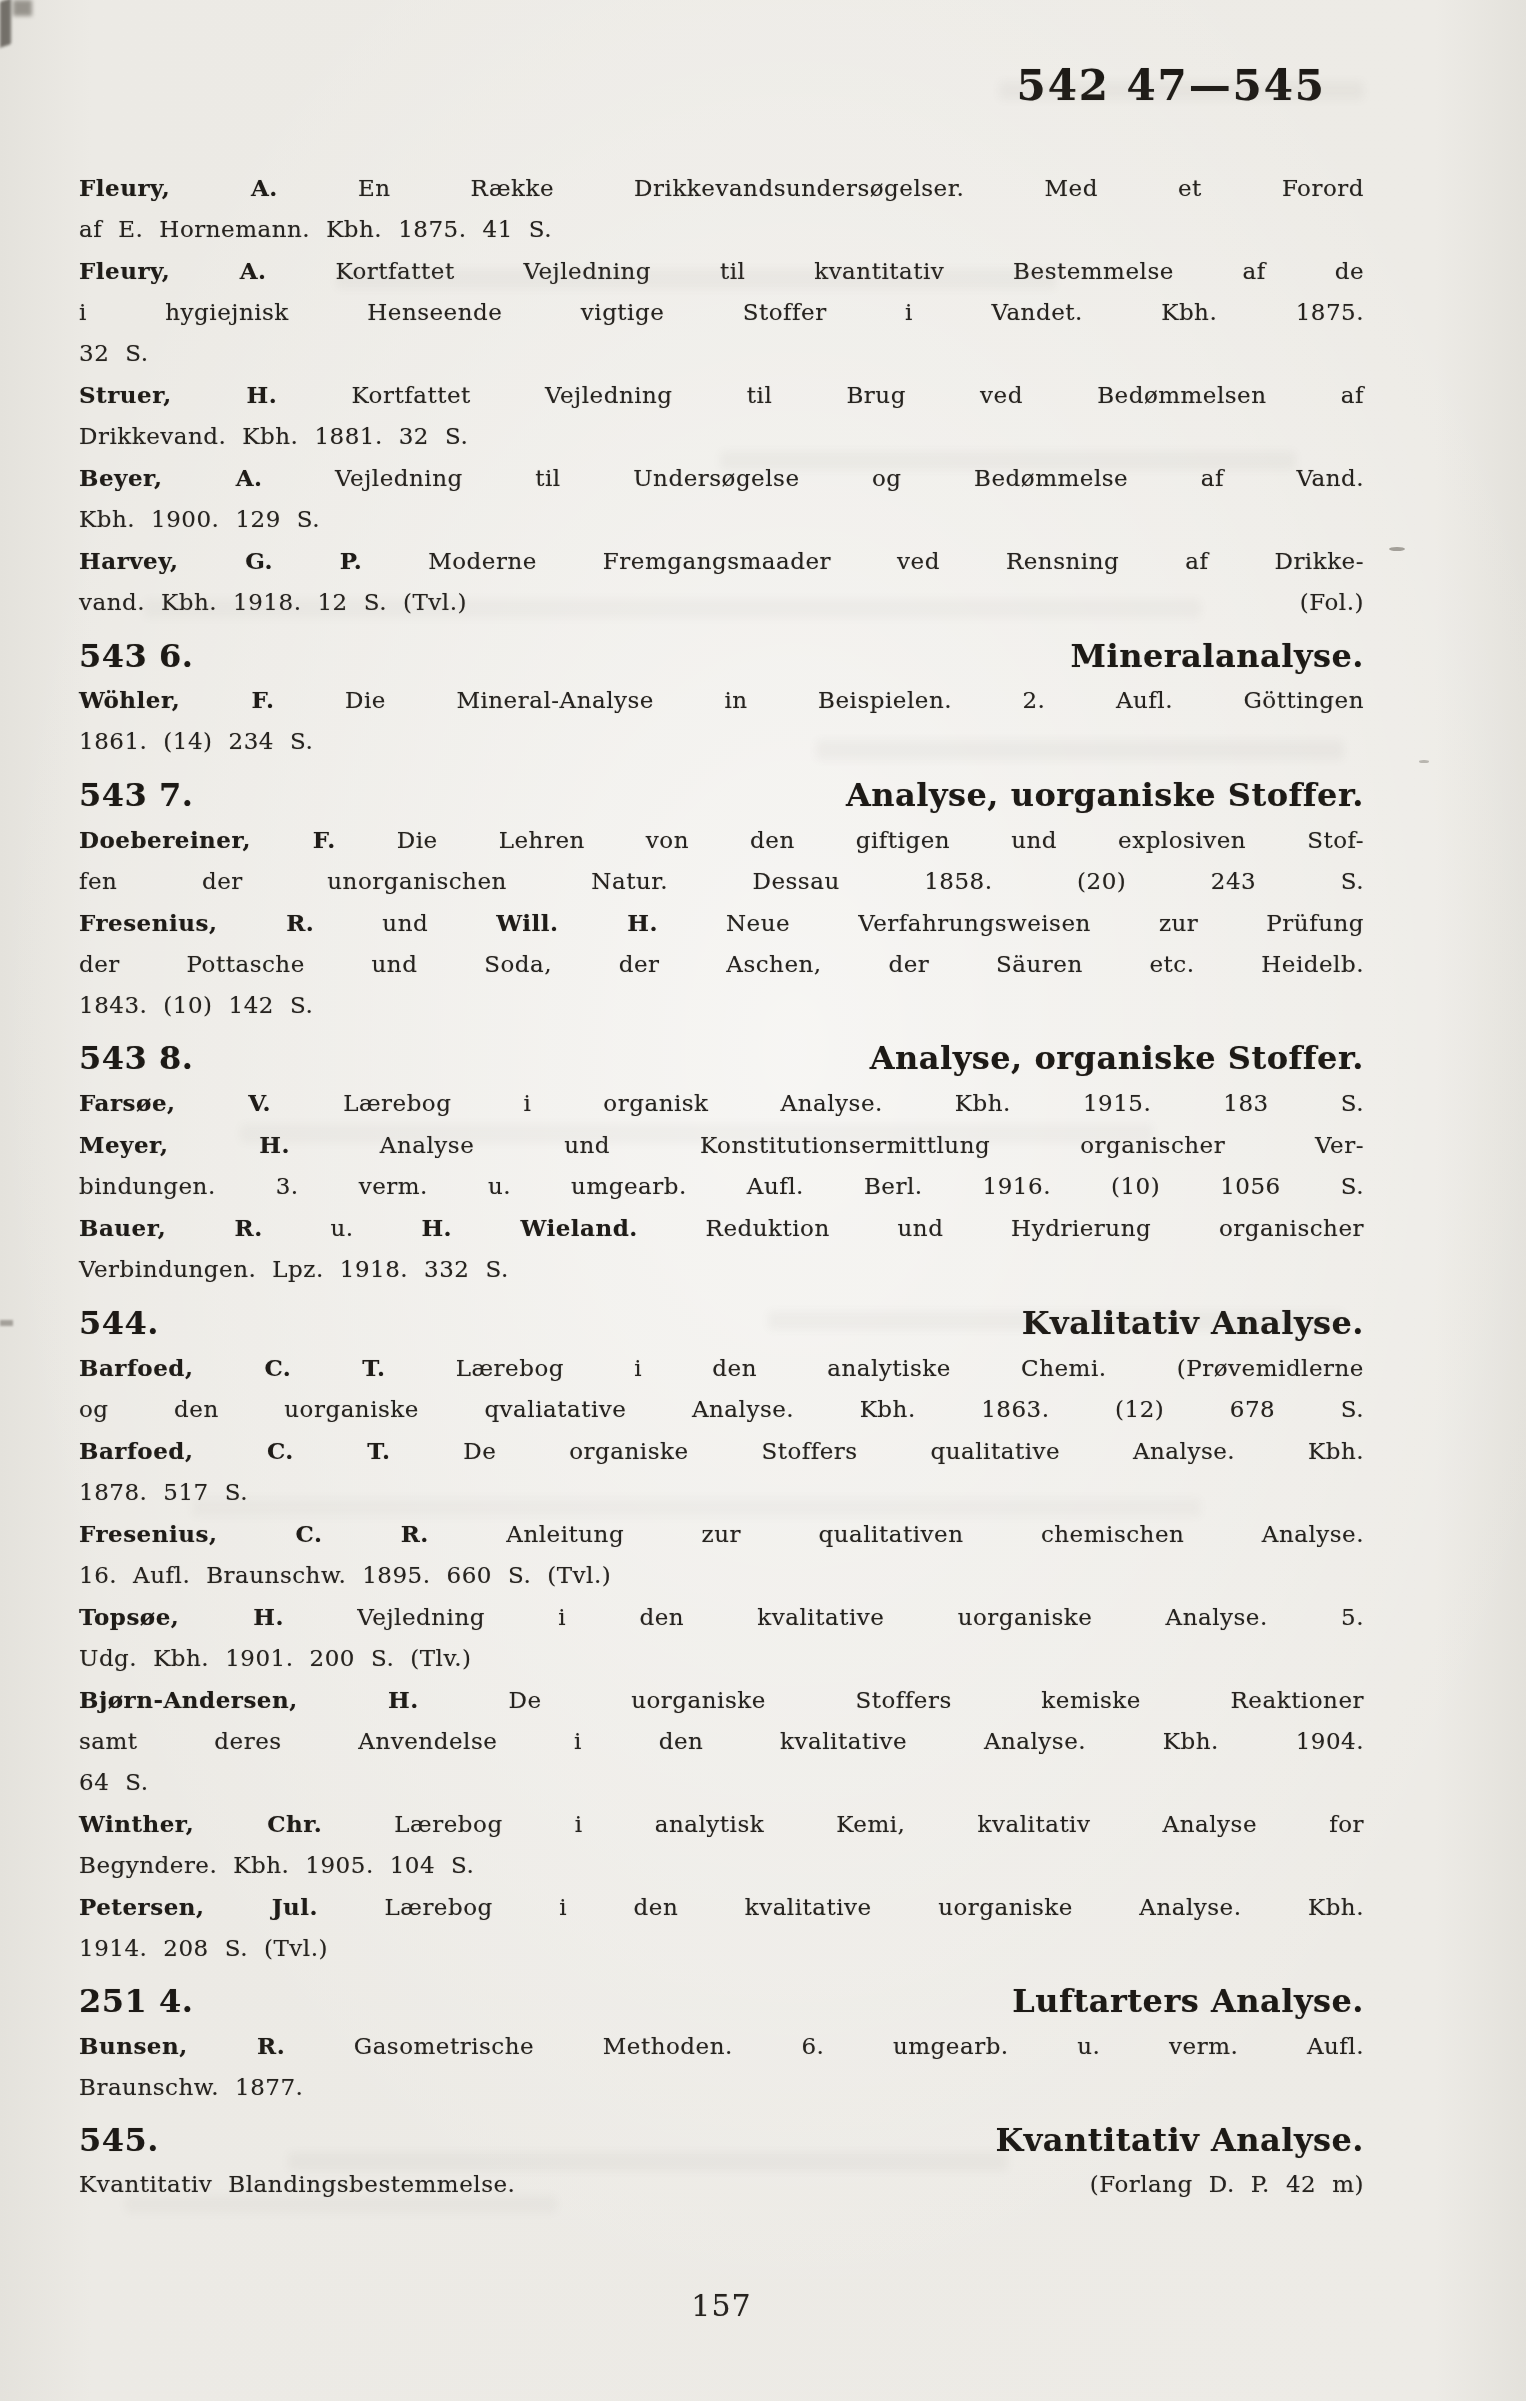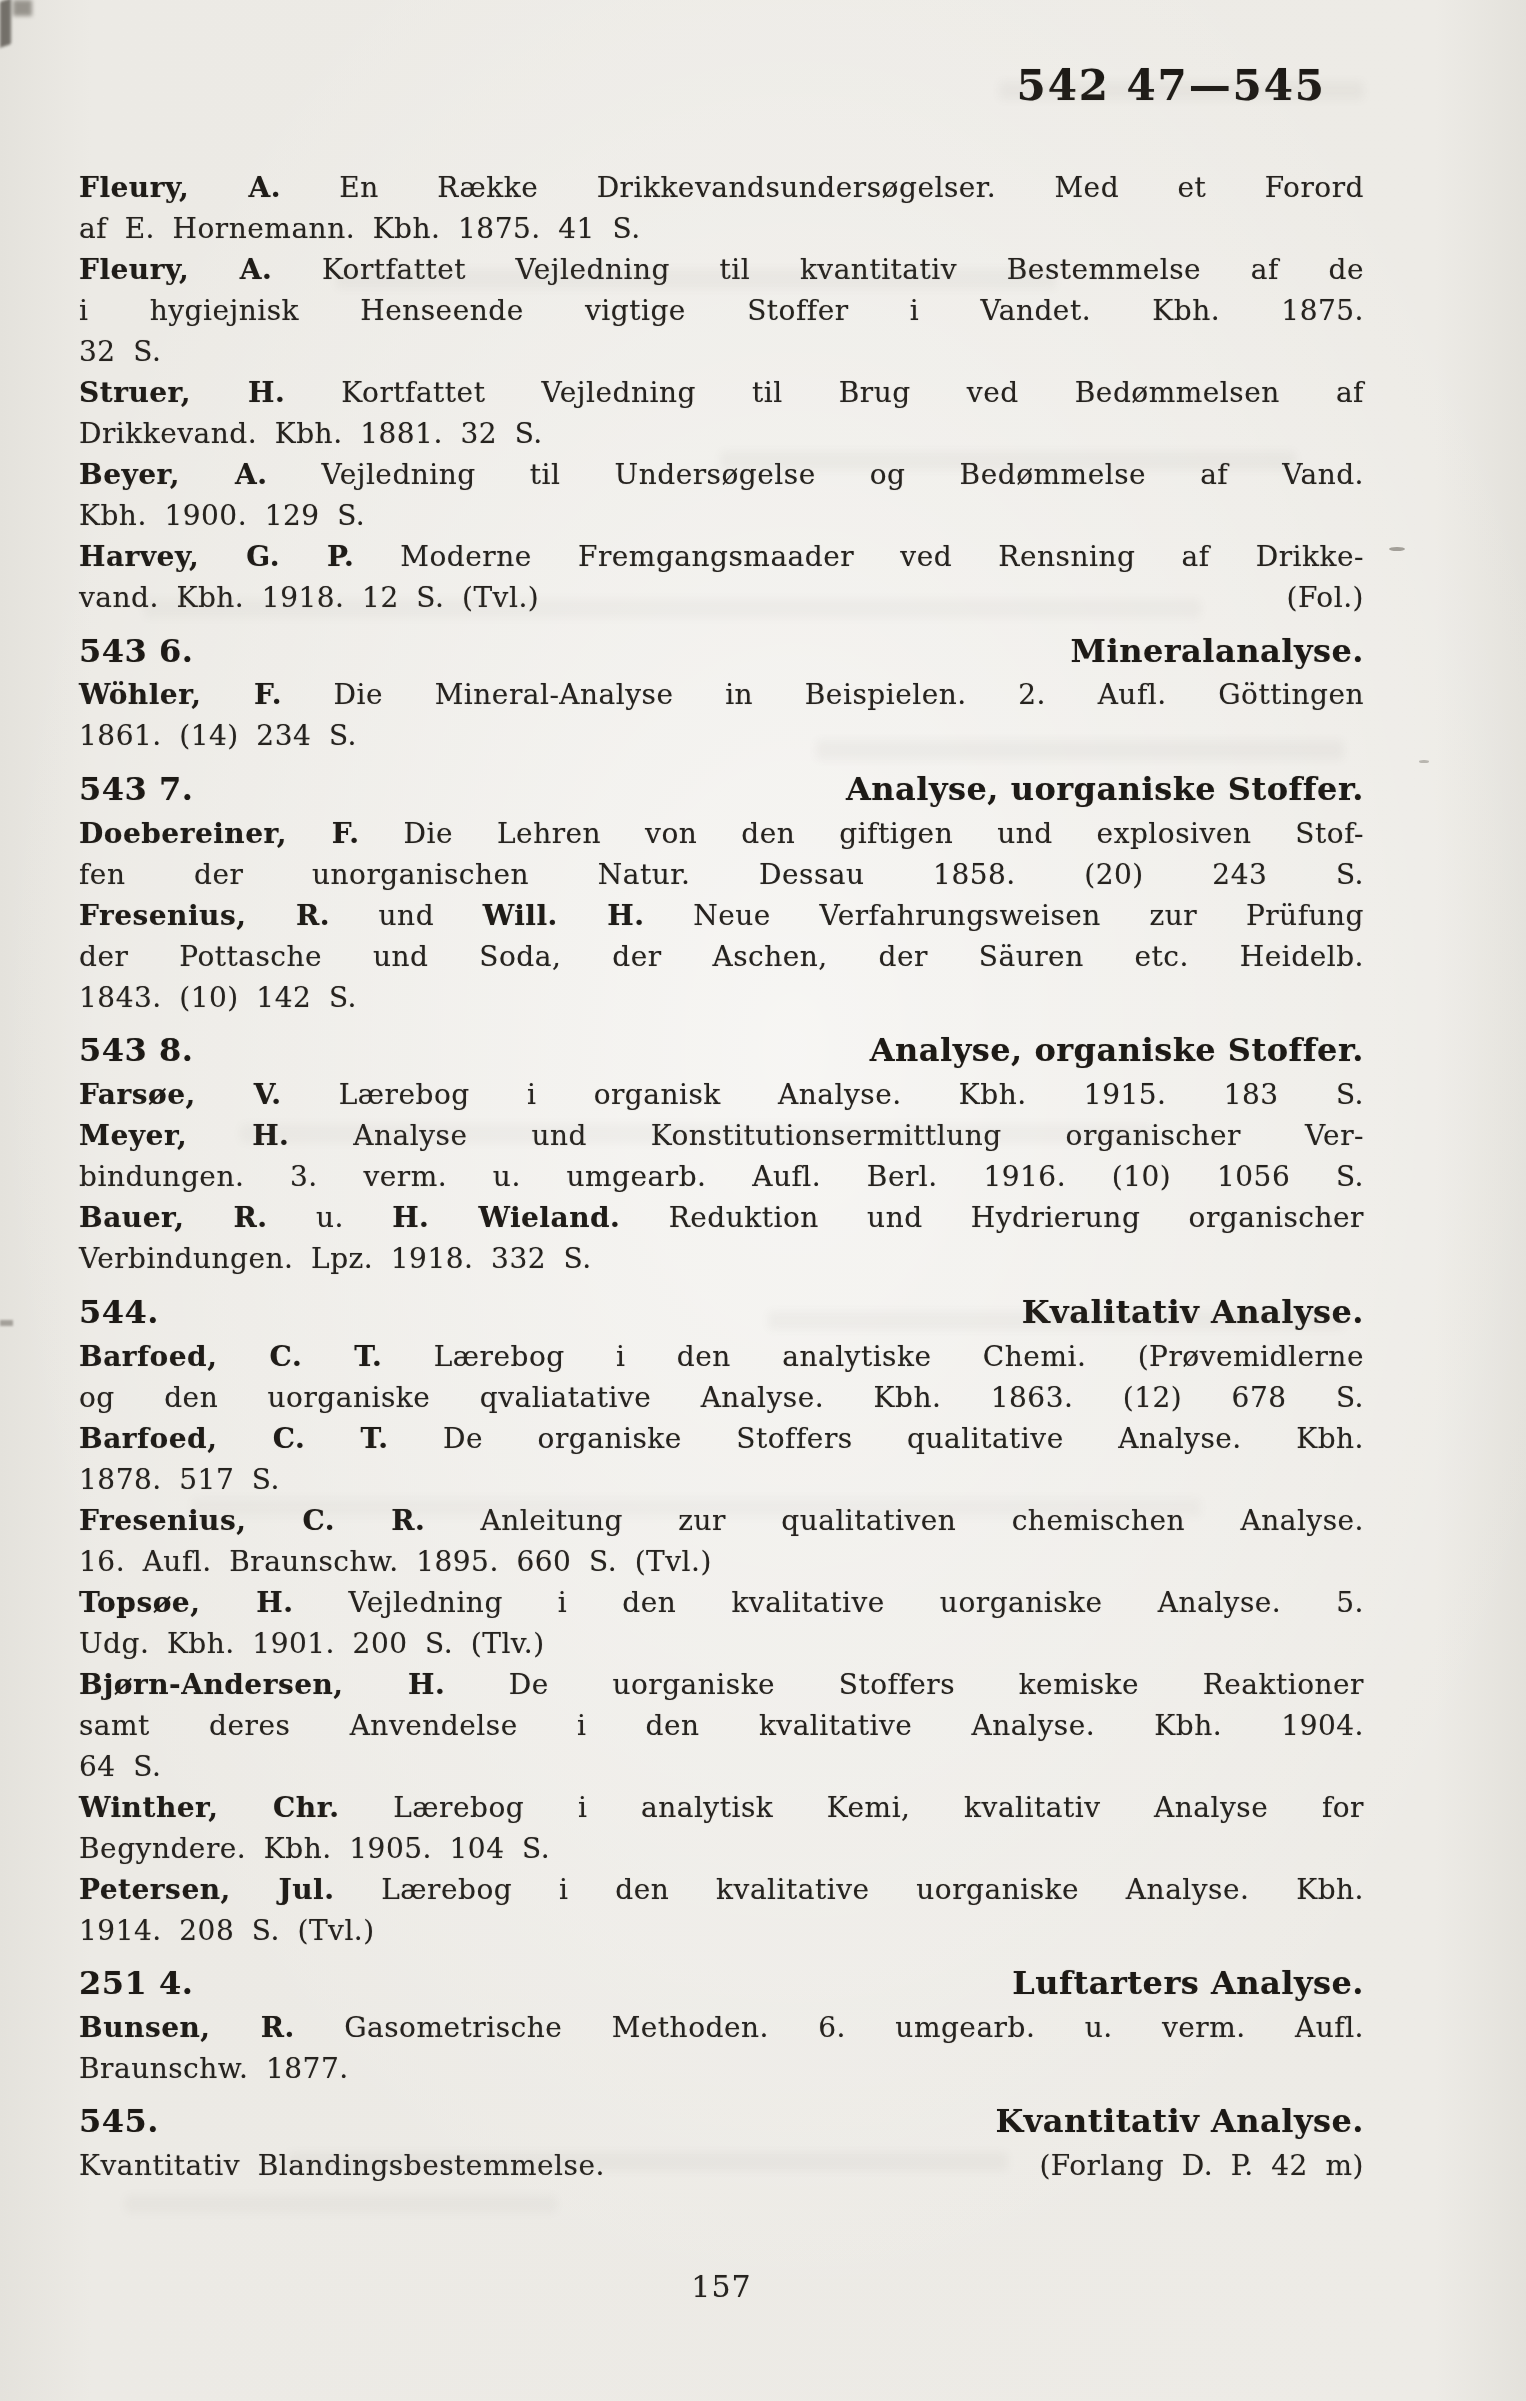--- a/index.html
+++ b/index.html
@@ -46,21 +46,21 @@
     color: #1d1a16;
     margin-top: 12.5px;
     margin-bottom: 2.9px;
     letter-spacing: 0.5px;
   }
   .sec-num { white-space: nowrap; }
   .sec-title { white-space: nowrap; }
 
   .entry { margin: 0; }
   .line {
-    font-size: 28px;
+    font-size: 23px;
     line-height: 41px;
     word-spacing: 8.2px;
     letter-spacing: 0.5px;
     white-space: nowrap;
   }
   .line.just {
     white-space: normal;
     text-align: justify;
     text-align-last: justify;
     -moz-text-align-last: justify;

